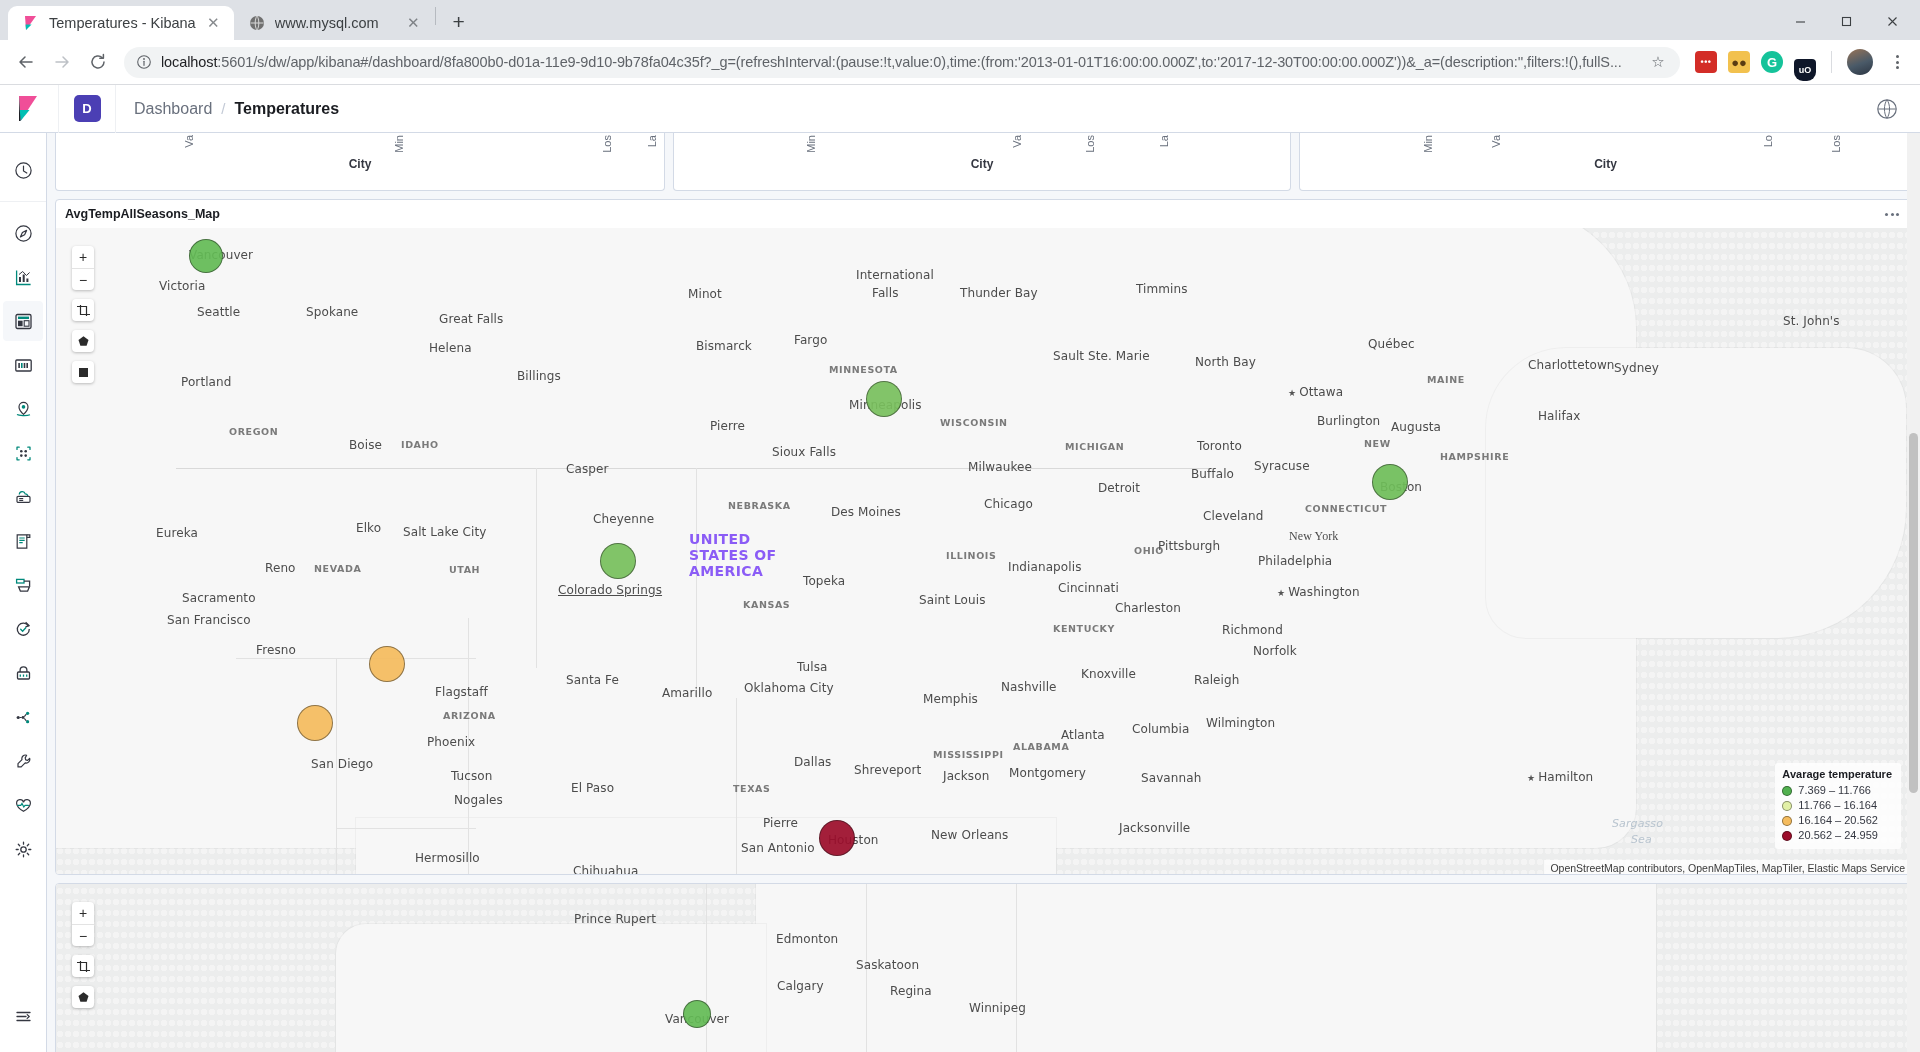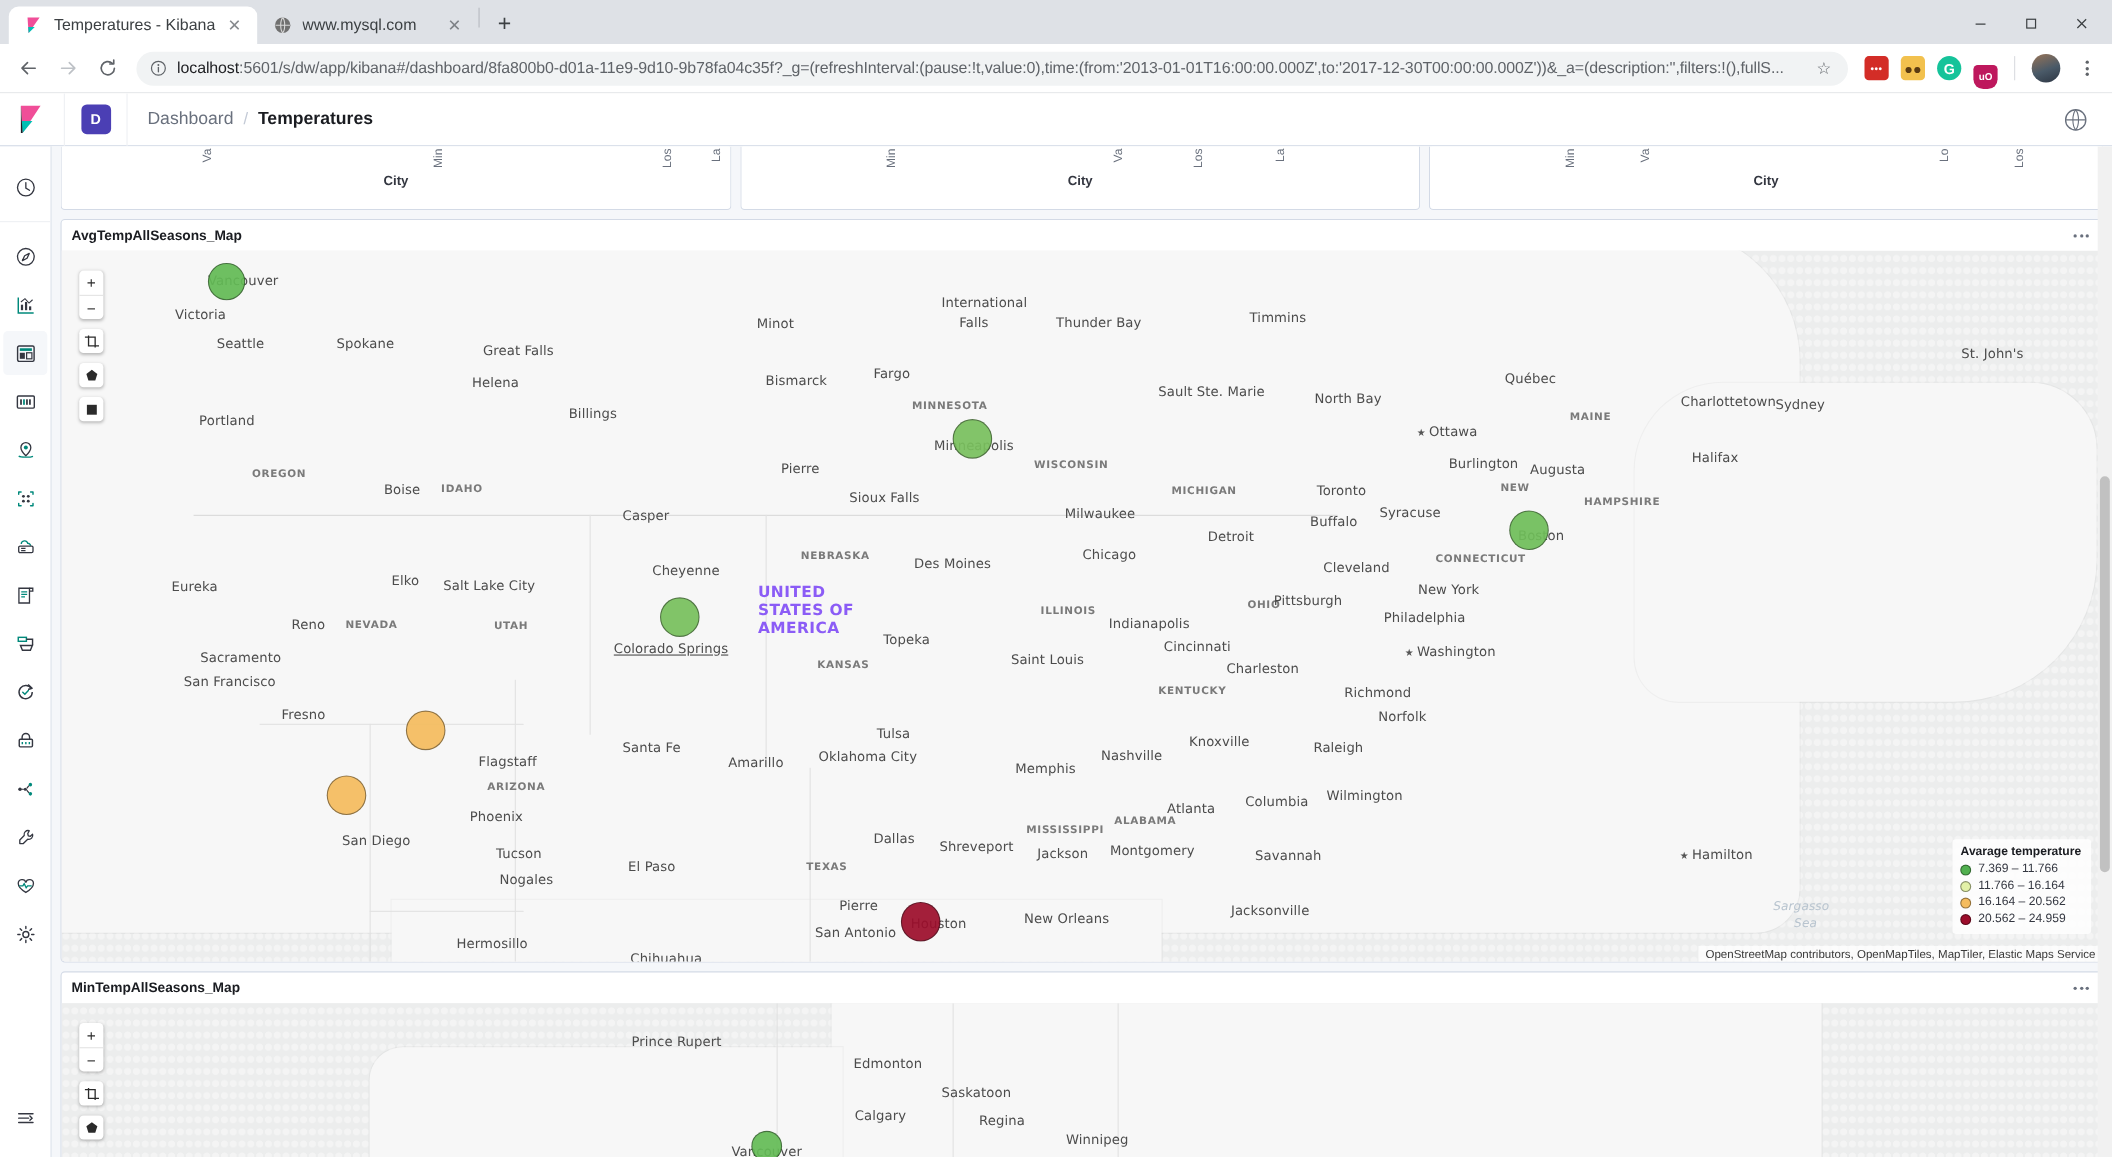--- a/index.html
+++ b/index.html
@@ -259,21 +259,21 @@
         </svg>
       </span>
       <span class="omni-url"><b>localhost</b><span>:5601/s/dw/app/kibana#/dashboard/8fa800b0-d01a-11e9-9d10-9b78fa04c35f?_g=(refreshInterval:(pause:!t,value:0),time:(from:'2013-01-01T16:00:00.000Z',to:'2017-12-30T00:00:00.000Z'))&amp;_a=(description:'',filters:!(),fullS...</span></span>
       <span class="omni-star">☆</span>
     </div>
 
     <div class="ext-icons">
       <div class="ext" style="background:#d32d27;font-size:9px;letter-spacing:.5px;">•••</div>
       <div class="ext" style="background:#f2c14e;color:#5a3b12;font-size:13px;">●●</div>
       <div class="ext" style="background:#15c39a;border-radius:50%;font-size:13px;">G</div>
-      <div class="ext" style="background:#be185d;border-radius:4px 4px 9px 9px;font-size:9px;margin-top:16px;">uO</div>
+      <div class="ext" style="background:#0f172a;border-radius:4px 4px 9px 9px;font-size:9px;margin-top:16px;">uO</div>
       <div class="ext-divider"></div>
       <div class="avatar"></div>
       <div class="kebab">
           <i></i>
           <i></i>
           <i></i>
         </div>
     </div>
   </div>
 
@@ -593,21 +593,21 @@
                     <span class="city-label " style="left: 945px; top: 452px;">Nashville</span>
                     <span class="city-label " style="left: 1025px; top: 439px;">Knoxville</span>
                     <span class="city-label " style="left: 1138px; top: 445px;">Raleigh</span>
                     <span class="city-label " style="left: 867px; top: 464px;">Memphis</span>
                     <span class="city-label " style="left: 1005px; top: 500px;">Atlanta</span>
                     <span class="city-label " style="left: 1076px; top: 494px;">Columbia</span>
                     <span class="city-label " style="left: 1150px; top: 488px;">Wilmington</span>
                     <span class="city-label " style="left: 1166px; top: 395px;">Richmond</span>
                     <span class="city-label " style="left: 1197px; top: 416px;">Norfolk</span>
                     <span class="city-label " style="left: 1202px; top: 326px;">Philadelphia</span>
-                    <span class="city-label " style="left: 1233px; top: 301px;">New York</span>
+                    <span class="city-label " style="left: 1233px; top: 301px; font-family: Liberation Serif, serif;">New York</span>
                     <span class="city-label cap" style="left: 1221px; top: 357px;">Washington</span>
                     <span class="city-label " style="left: 1198px; top: 231px;">Syracuse</span>
                     <span class="city-label " style="left: 1135px; top: 239px;">Buffalo</span>
                     <span class="city-label " style="left: 1141px; top: 211px;">Toronto</span>
                     <span class="city-label " style="left: 1139px; top: 127px;">North Bay</span>
                     <span class="city-label " style="left: 997px; top: 121px;">Sault Ste. Marie</span>
                     <span class="city-label " style="left: 904px; top: 58px;">Thunder Bay</span>
                     <span class="city-label " style="left: 800px; top: 40px;">International</span>
                     <span class="city-label " style="left: 816px; top: 58px;">Falls</span>
                     <span class="city-label " style="left: 1080px; top: 54px;">Timmins</span>
@@ -688,28 +688,20 @@
                       <span>20.562 – 24.959</span>
                     </div>
                   </div>
               </div>
 
               <div class="attrib">OpenStreetMap contributors, OpenMapTiles, MapTiler, Elastic Maps Service</div>
             </div>
           </div>
 
           <div class="panel" style="margin-top:8px; height:200px;">
-            <div class="panel-header">
-              <span>MinTempAllSeasons_Map</span>
-              <span class="panel-menu">
-                  <i></i>
-                  <i></i>
-                  <i></i>
-                </span>
-            </div>
             <div class="map-wrap" style="height:172px;">
               <div class="map-canvas">
                 <div class="water"></div>
                 <div class="landmass" style="left:700px; top:-20px; width:900px; height:250px;"></div>
                 <div class="landmass" style="left:280px; top:40px; width:430px; height:200px; border-radius:30px 0 0 0;"></div>
 
                 <div class="state-line" style="left:650px; top:0px; width:1.2px; height:170px;"></div>
                 <div class="state-line" style="left:810px; top:0px; width:1.2px; height:170px;"></div>
                 <div class="state-line" style="left:960px; top:0px; width:1.2px; height:170px;"></div>
                 <div id="map-labels-min">

